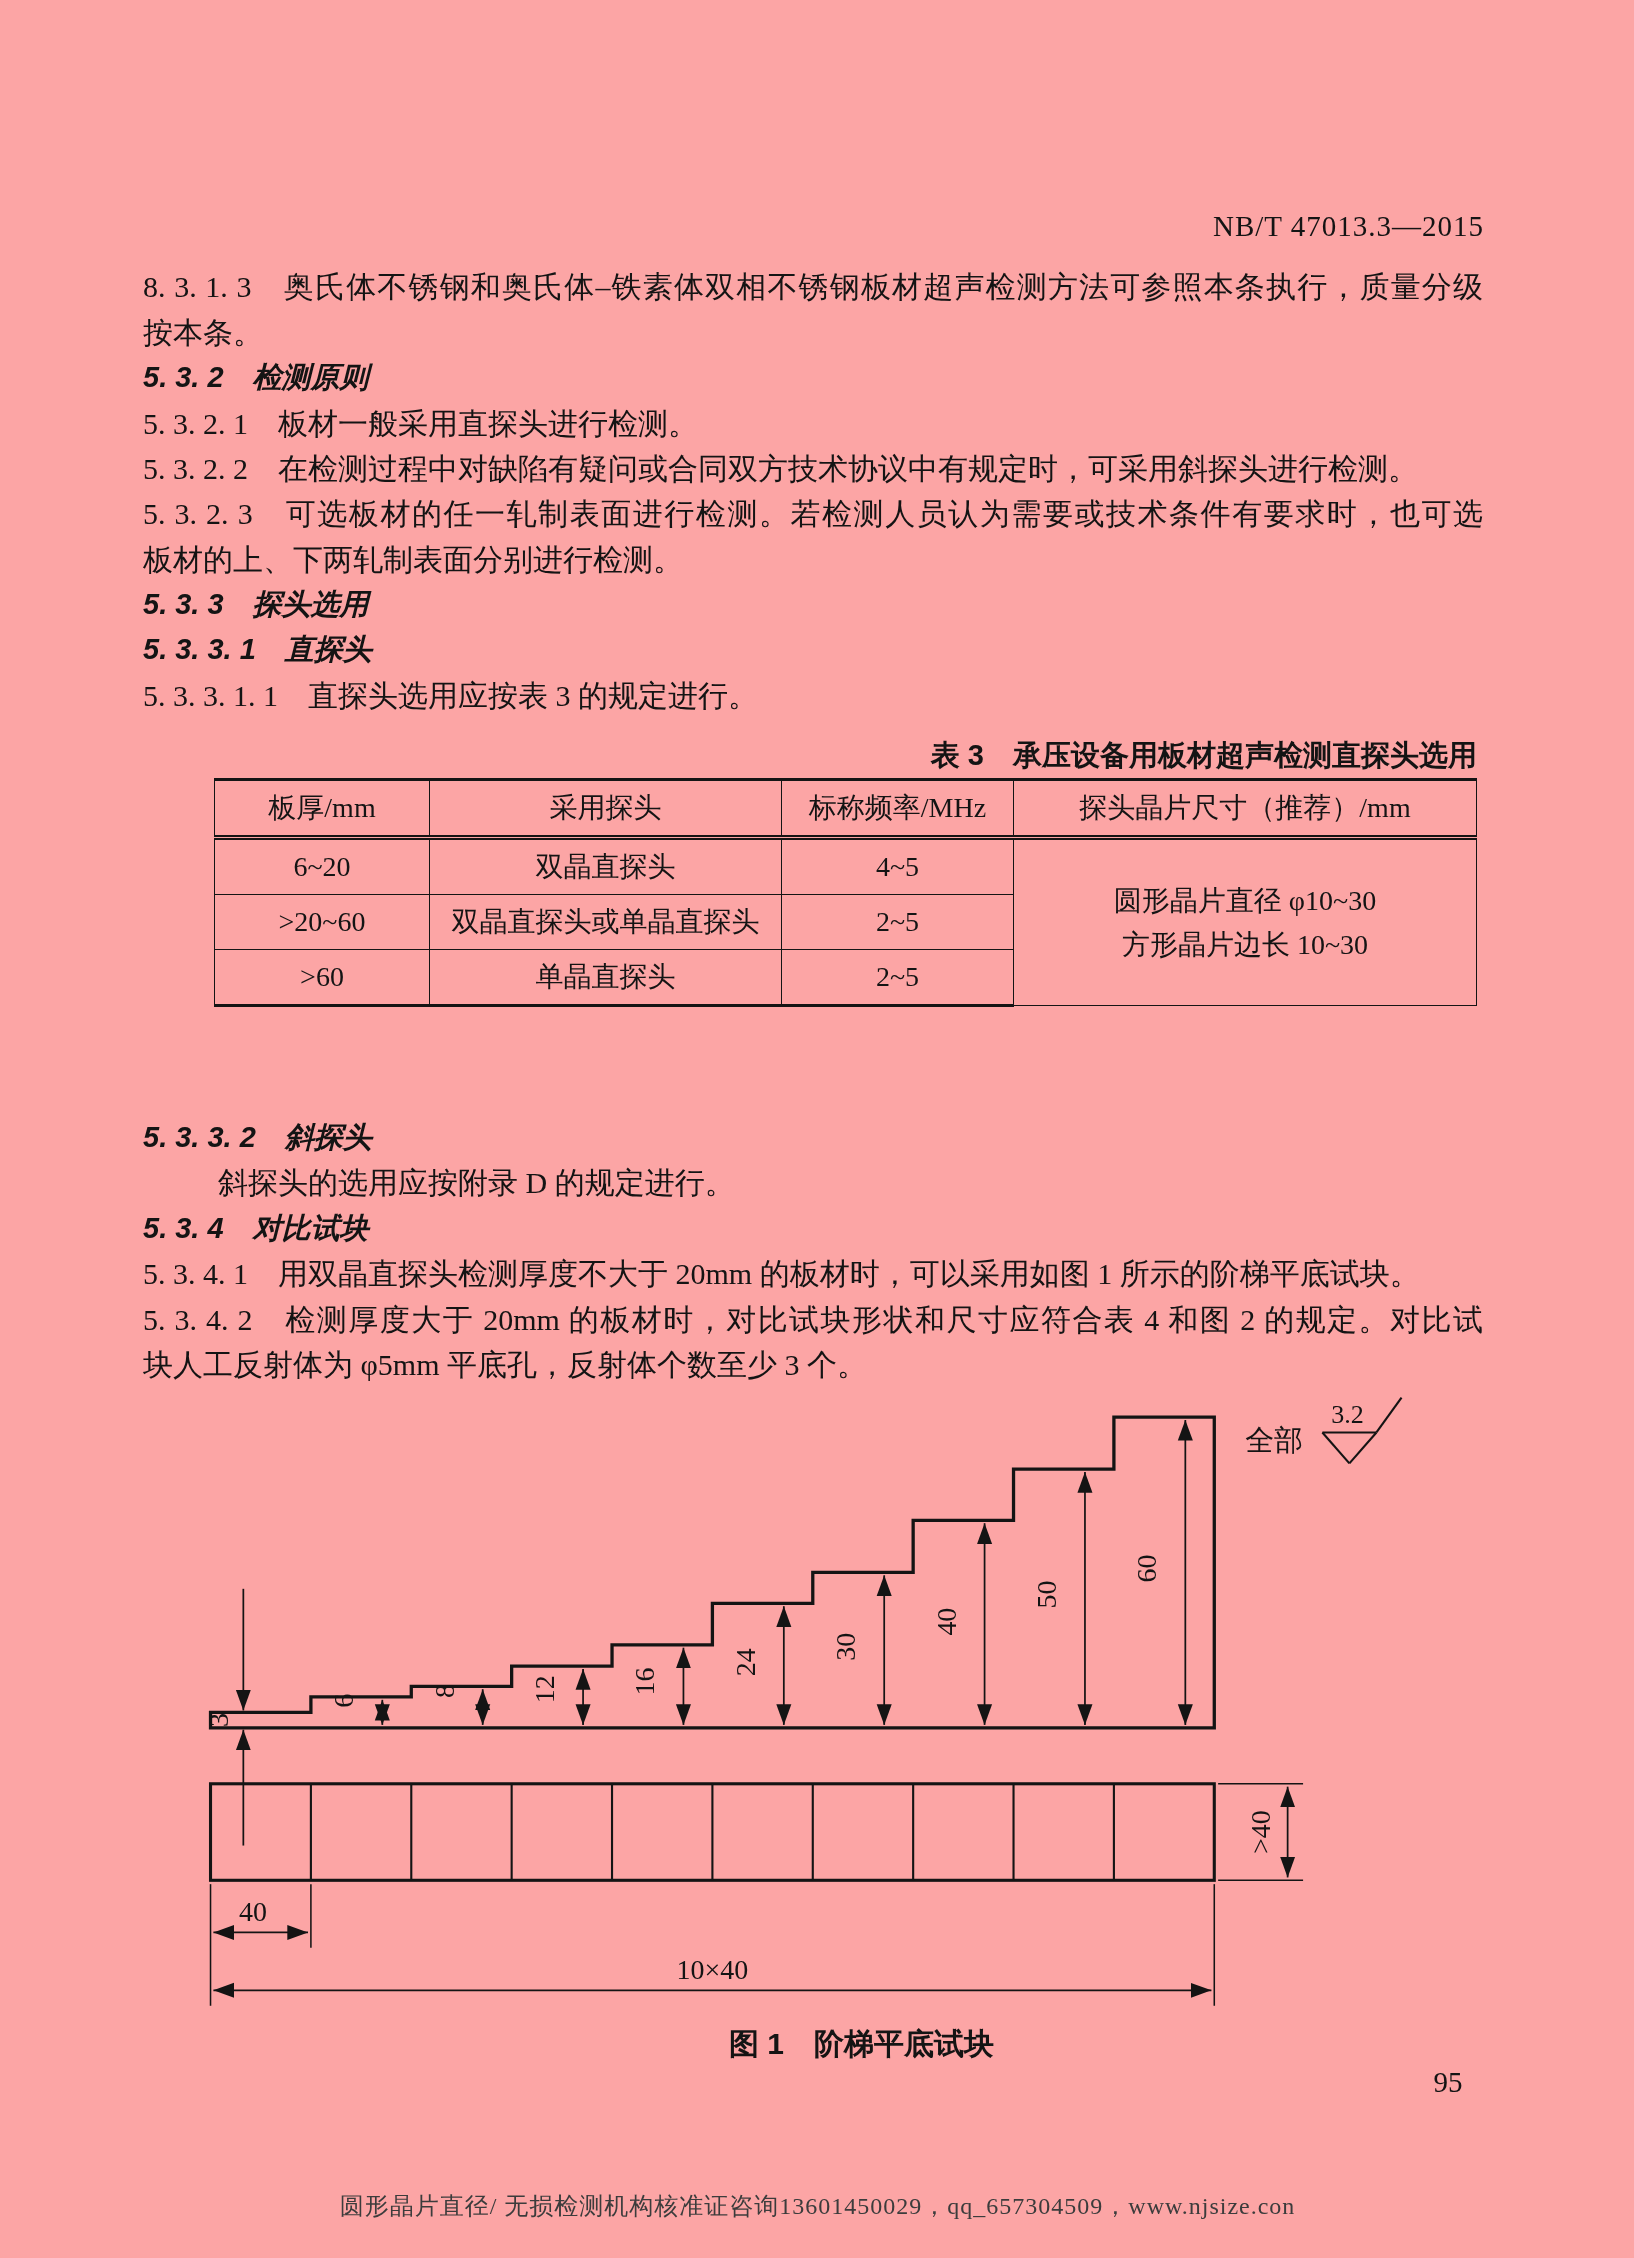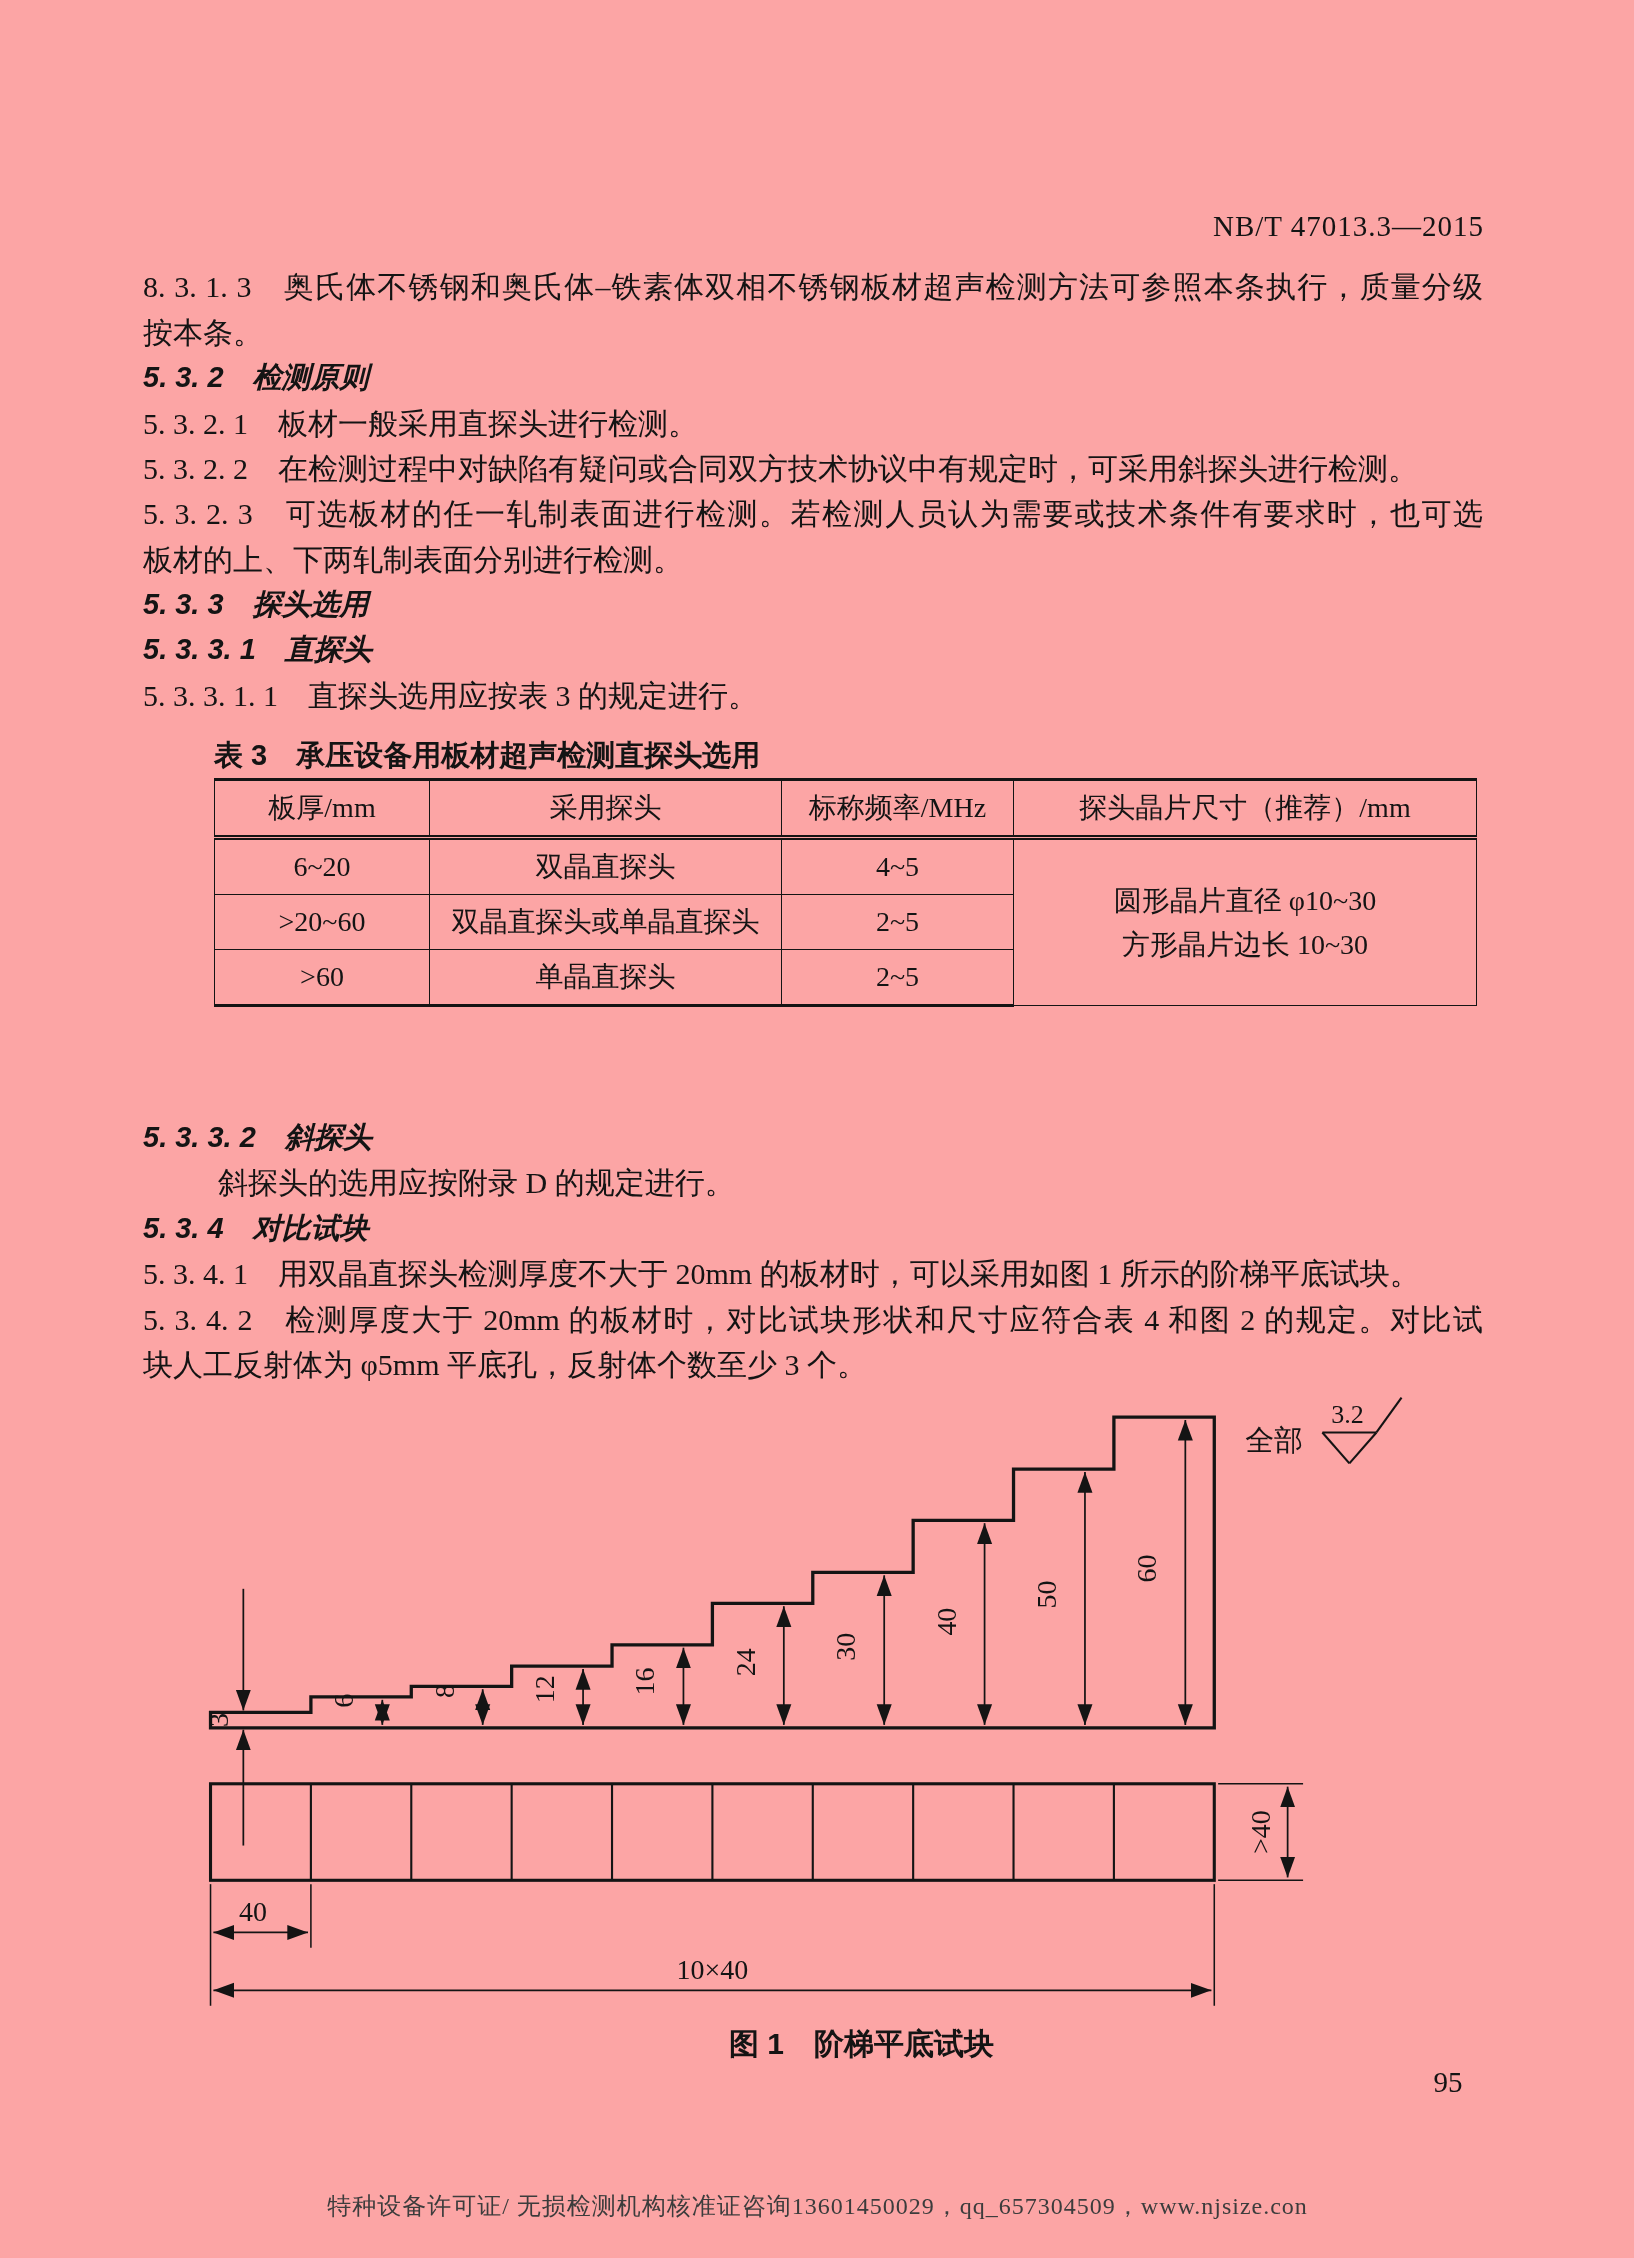--- a/index.html
+++ b/index.html
@@ -5,21 +5,21 @@
   html,body{margin:0;padding:0;background:#ffffff;}
   .page{position:relative;width:1635px;height:2258px;background:#fca5a5;overflow:hidden;
         font-family:"Liberation Serif","DejaVu Serif",serif;color:#141414;}
   .hdr{position:absolute;left:143px;top:210px;width:1341px;text-align:right;
        font-size:29px;letter-spacing:1px;}
   .tline{position:absolute;left:143px;width:1340px;font-size:30px;line-height:1.25;
          white-space:nowrap;}
   .tline.fill{white-space:normal;text-align:justify;text-align-last:justify;text-justify:inter-character;}
   .tline.bold{font-weight:bold;font-family:"Liberation Sans","DejaVu Sans",sans-serif;font-size:29px;font-style:italic;}
   .tline.indent{left:205px;width:1278px;margin-left:13px;}
-  .tcap{position:absolute;left:214px;width:1263px;text-align:left;font-size:29px;font-weight:bold;
+  .tcap{position:absolute;left:214px;width:1263px;text-align:right;font-size:29px;font-weight:bold;
         font-family:"Liberation Sans","DejaVu Sans",sans-serif;}
   table.t3{position:absolute;left:214px;top:778px;width:1263px;border-collapse:collapse;table-layout:fixed;
         font-size:28px;color:#141414;}
   table.t3{border-left:1.9px solid #141414;border-right:1.9px solid #141414;}
   .t3 td{border:1.9px solid #141414;text-align:center;vertical-align:middle;height:54px;padding:0;margin-left:20px;}
   .t3 tr.h td{border-top:3.9px solid #141414;border-bottom:5.8px double #141414;}
   .t3 tr.last td{border-bottom:3.9px solid #141414;}
   .t3 td.mg{line-height:1.55;}
   .figcap{position:absolute;left:230px;top:2024px;width:1263px;text-align:center;font-size:30px;
         font-weight:bold;font-family:"Liberation Sans","DejaVu Sans",sans-serif;}
@@ -172,16 +172,16 @@
       <line x1="1258" y1="1952" x2="1258" y2="2078"></line>
       <line x1="221" y1="2062" x2="1255" y2="2062" stroke-width="1.8" marker-start="url(#arr)" marker-end="url(#arr)"></line>
     </g>
     <text x="738" y="2050" font-size="29" text-anchor="middle">10×40</text>
   </svg>
 
   <div class="figcap">图 1　阶梯平底试块</div>
 
   <div class="pageno">95</div>
 
-  <div class="footer">特种设备许可证/ 无损检测机构核准证咨询13601450029，qq_657304509，www.njsize.con</div>
+  <div class="footer">圆形晶片直径/ 无损检测机构核准证咨询13601450029，qq_657304509，www.njsize.con</div>
 
 </div>
 
 
 </body></html>

